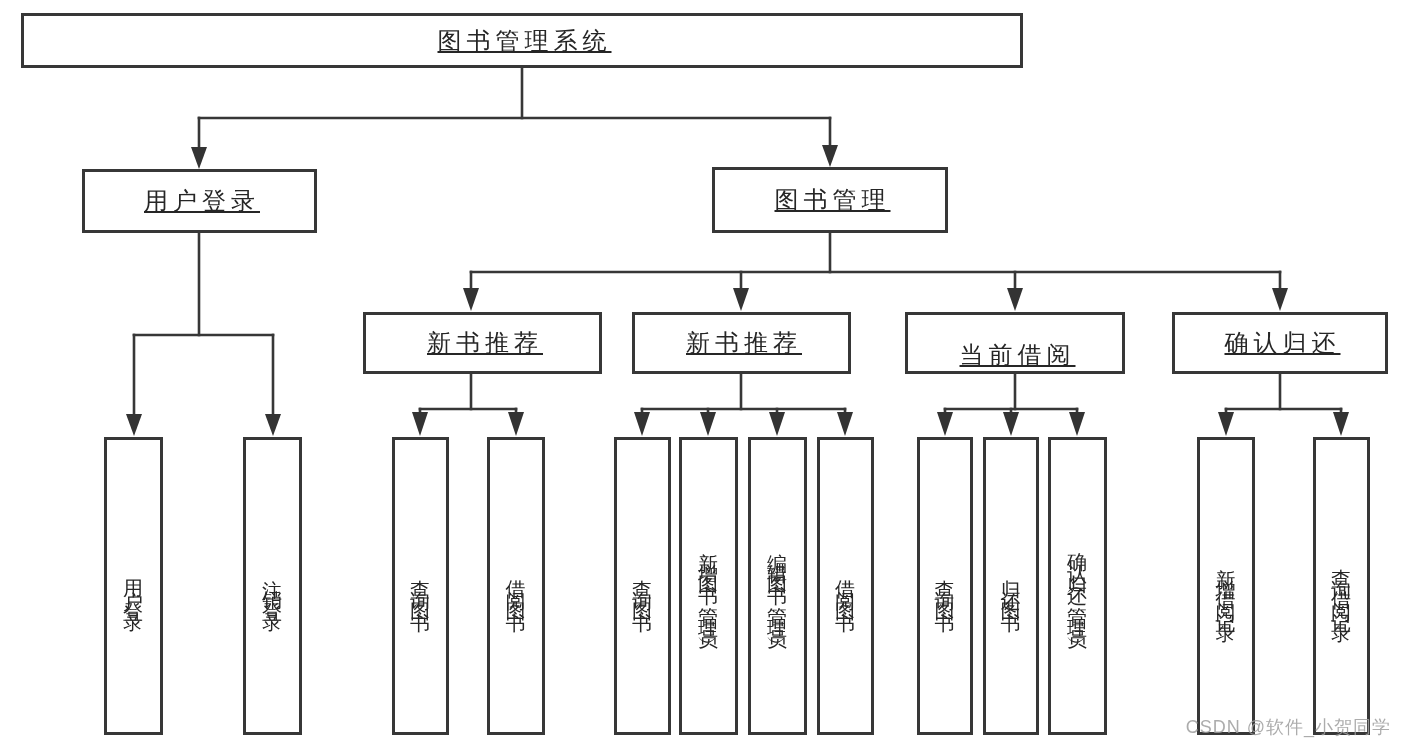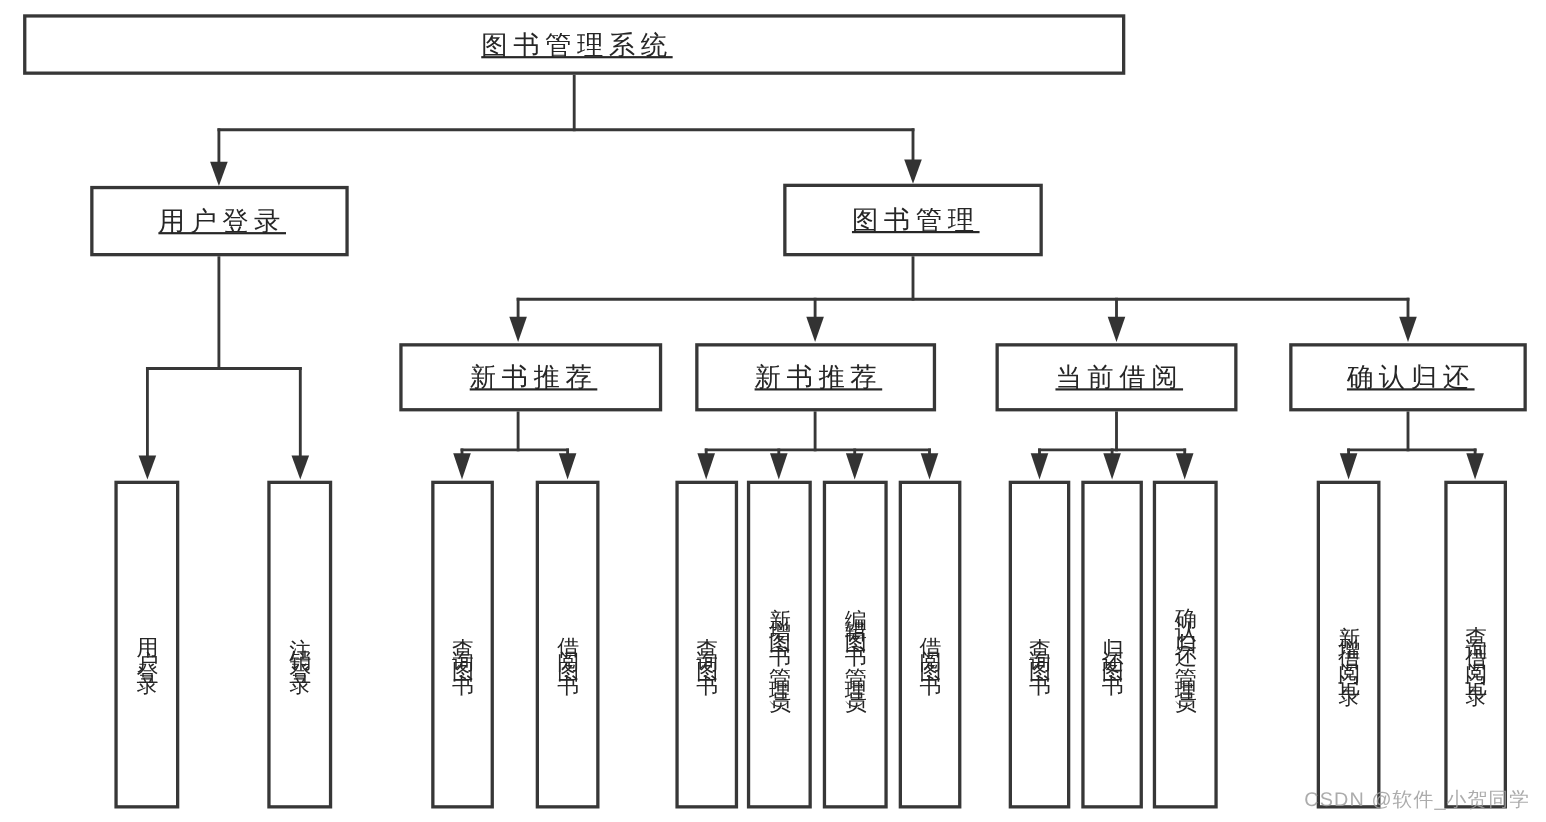--- a/index.html
+++ b/index.html
@@ -138,21 +138,21 @@
   <div class="node" style="left:712px; top:167px; width:236px; height:66px;">
     <span class="h-label">图书管理</span>
   </div>
 
   <div class="node" style="left:363px; top:312px; width:239px; height:62px;">
     <span class="h-label">新书推荐</span>
   </div>
   <div class="node" style="left:632px; top:312px; width:219px; height:62px;">
     <span class="h-label">新书推荐</span>
   </div>
-  <div class="node" style="left:905px; top:312px; width:220px; height:62px;">
+  <div class="node" style="left:905px; top:312px; width:220px; height:62px;align-items:flex-end;">
     <span class="h-label">当前借阅</span>
   </div>
   <div class="node" style="left:1172px; top:312px; width:216px; height:62px;">
     <span class="h-label">确认归还</span>
   </div>
 
   <div class="node" style="left:104px; top:437px; width:59px; height:298px;">
     <span class="v-label">用户登录</span>
   </div>
   <div class="node" style="left:243px; top:437px; width:59px; height:298px;">

